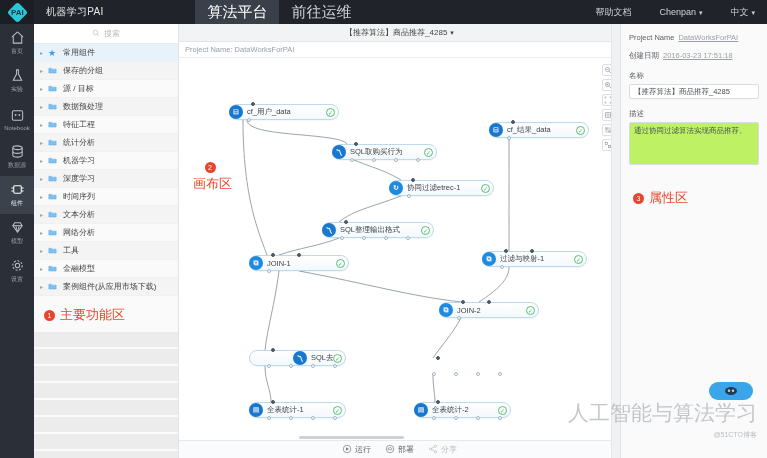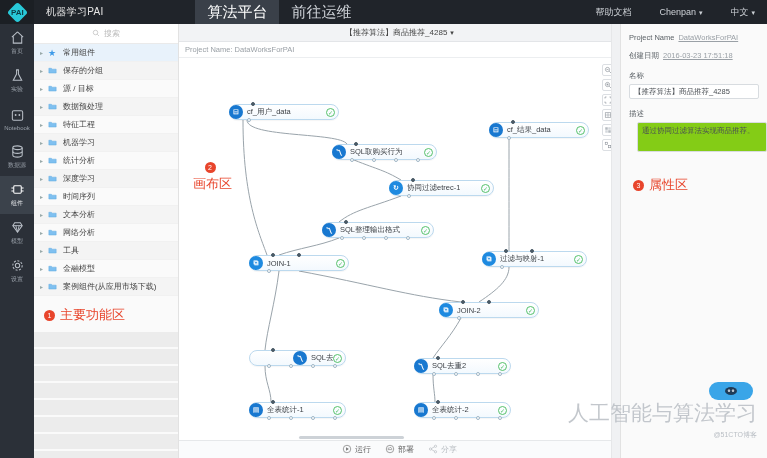--- a/index.html
+++ b/index.html
@@ -187,23 +187,23 @@
   .prop-line { margin-top:9px; font-size:7.5px; color:#7b8187; }
   .prop-line b { color:#5b6166; font-weight:normal; }
   .prop-line span.val { color:#9aa0a6; margin-left:4px;text-decoration:underline; }
   .field-label { margin-top:10px; font-size:7.5px; color:#5b6166; }
   .field {
     margin-top:3px; width:100%; height:15px; border:1px solid #d8dce0;
     background:#fff; border-radius:2px; font-size:7.5px; color:#4a4f54;
     padding:0 4px; font-family:inherit;
   }
   .field-area {
-    margin-top:3px; width:100%; height:30px; border:1px solid #d8dce0;
-    background:#84cc16; border-radius:2px; font-size:7.5px; color:#4a4f54;
-    padding:3px 4px; resize:none; font-family:inherit; line-height:1.4;margin-left:8px;
+    margin-top:3px; width:100%; height:43px; border:1px solid #d8dce0;
+    background:#bef264; border-radius:2px; font-size:7.5px; color:#4a4f54;
+    padding:3px 4px; resize:none; font-family:inherit; line-height:1.4;
   }
   .props .marker-row { padding:22px 0 0 4px; }
 
   
   .watermark {
     position:absolute; right:10px; bottom:18px; text-align:right;
     pointer-events:none; user-select:none;
   }
   .wm-main {
     font-size:21px; color:#b9bec4; font-family:"DejaVu Sans", sans-serif;
@@ -364,30 +364,30 @@
           </span>
           <span class="tree-label">特征工程</span>
         </div>
         <div class="tree-item">
           <span class="arrow">▸</span>
           <span class="folder">
             <svg viewBox="0 0 16 16">
               <path d="M1.5 4 H6 L7.3 5.6 H14.5 V12.5 H1.5 Z" fill="#7fc0f0" stroke="#5aa8e0" stroke-width="0.8"></path>
             </svg>
           </span>
+          <span class="tree-label">统计分析</span>
+        </div>
+        <div class="tree-item">
+          <span class="arrow">▸</span>
+          <span class="folder">
+            <svg viewBox="0 0 16 16">
+              <path d="M1.5 4 H6 L7.3 5.6 H14.5 V12.5 H1.5 Z" fill="#7fc0f0" stroke="#5aa8e0" stroke-width="0.8"></path>
+            </svg>
+          </span>
           <span class="tree-label">机器学习</span>
-        </div>
-        <div class="tree-item">
-          <span class="arrow">▸</span>
-          <span class="folder">
-            <svg viewBox="0 0 16 16">
-              <path d="M1.5 4 H6 L7.3 5.6 H14.5 V12.5 H1.5 Z" fill="#7fc0f0" stroke="#5aa8e0" stroke-width="0.8"></path>
-            </svg>
-          </span>
-          <span class="tree-label">统计分析</span>
         </div>
         <div class="tree-item">
           <span class="arrow">▸</span>
           <span class="folder">
             <svg viewBox="0 0 16 16">
               <path d="M1.5 4 H6 L7.3 5.6 H14.5 V12.5 H1.5 Z" fill="#7fc0f0" stroke="#5aa8e0" stroke-width="0.8"></path>
             </svg>
           </span>
           <span class="tree-label">深度学习</span>
         </div>
@@ -557,25 +557,20 @@
           <div class="node" style="left: 70px; top: 292px; width: 97px; padding-left: 44px;">
             <div class="node-ico ico-sql">〽</div>
             <div class="node-label">SQL去重</div>
             <div class="node-ok">✓</div>
           </div>
           <div class="port filled" style="left: 92px; top: 290px;"></div>
           <div class="port" style="left: 88px; top: 306px;"></div>
           <div class="port" style="left: 110px; top: 306px;"></div>
           <div class="port" style="left: 132px; top: 306px;"></div>
           <div class="port" style="left: 154px; top: 306px;"></div>
-          <div class="node" style="left: 235px; top: 300px; width: 97px;">
-            <div class="node-ico ico-sql">〽</div>
-            <div class="node-label">SQL去重2</div>
-            <div class="node-ok">✓</div>
-          </div>
           <div class="port filled" style="left: 257px; top: 298px;"></div>
           <div class="port" style="left: 253px; top: 314px;"></div>
           <div class="port" style="left: 275px; top: 314px;"></div>
           <div class="port" style="left: 297px; top: 314px;"></div>
           <div class="port" style="left: 319px; top: 314px;"></div>
           <div class="node" style="left: 70px; top: 344px; width: 97px;">
             <div class="node-ico ico-stat">▤</div>
             <div class="node-label">全表统计-1</div>
             <div class="node-ok">✓</div>
           </div>

